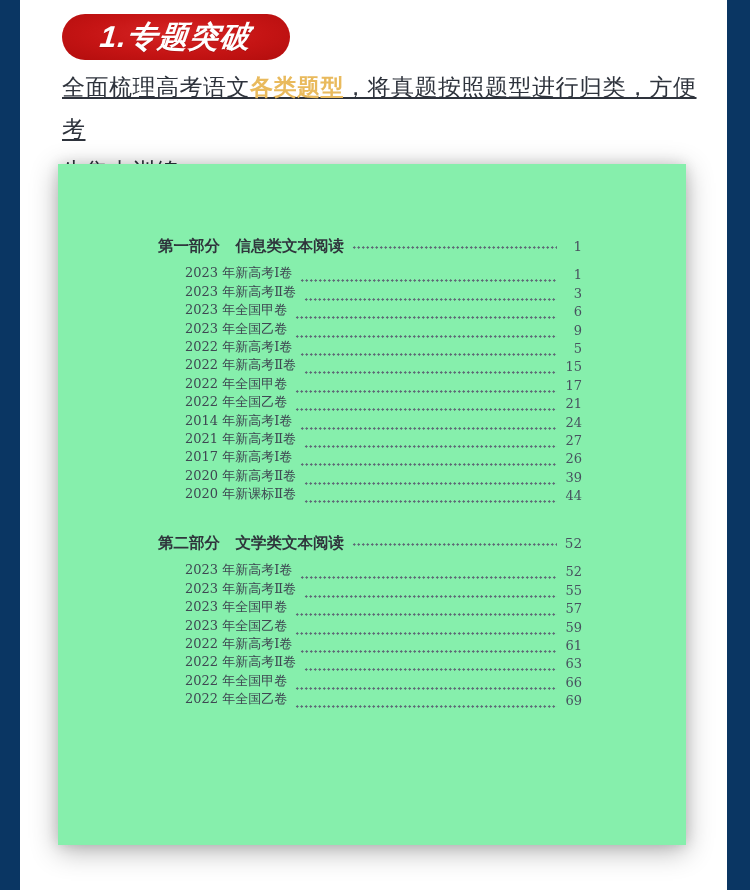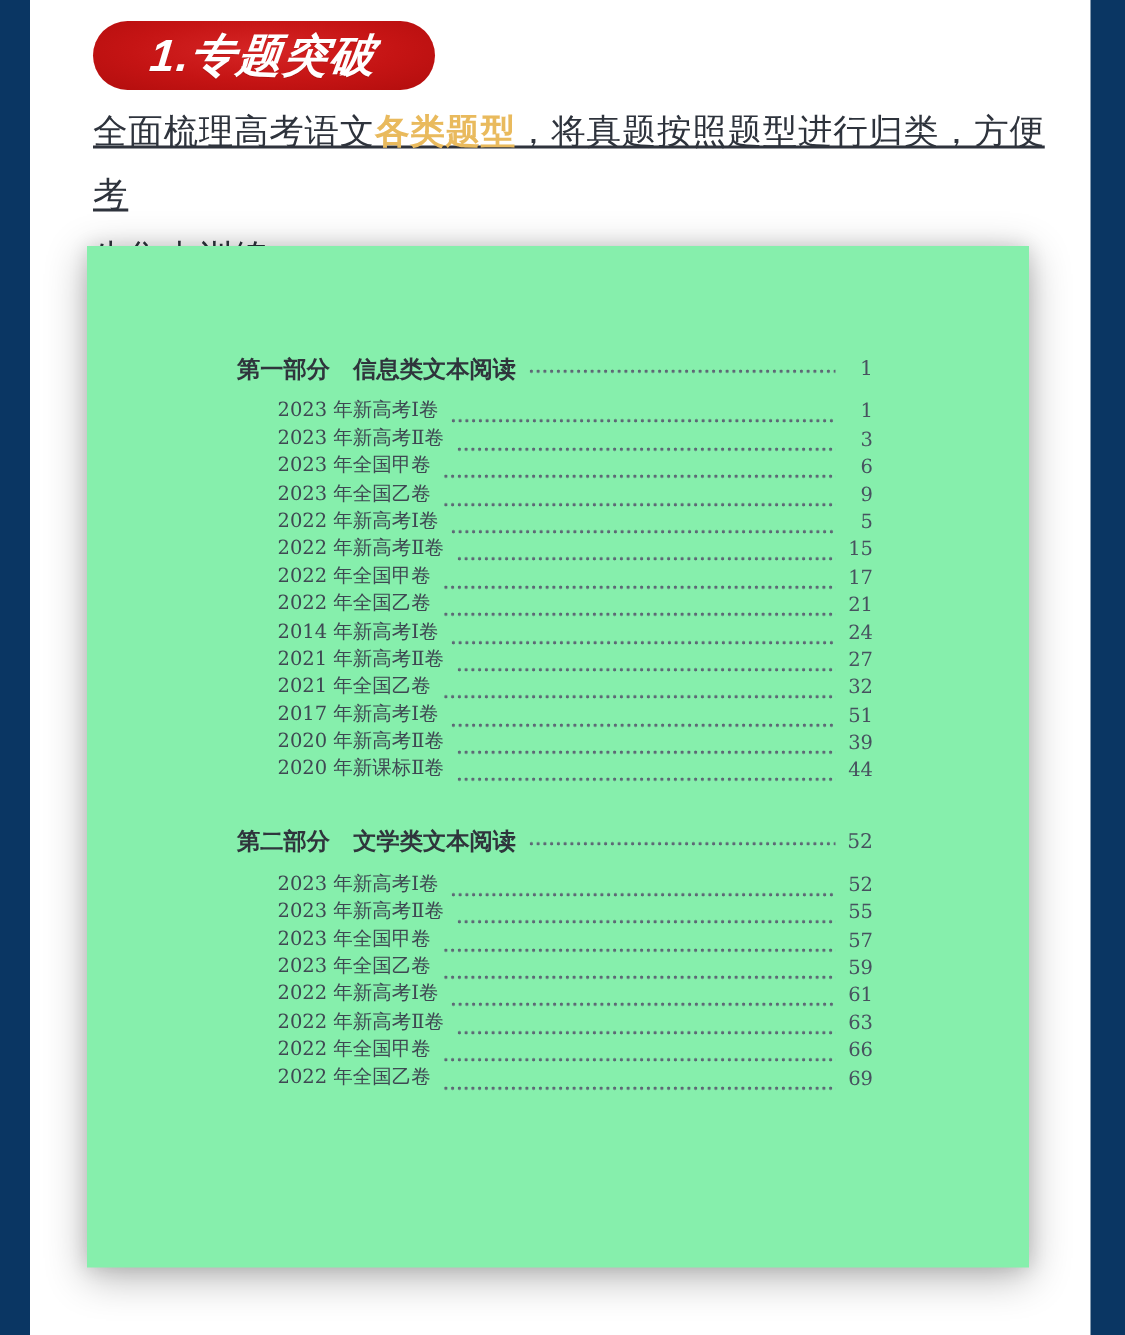--- a/index.html
+++ b/index.html
@@ -189,30 +189,25 @@
     <span class="pagenum">24</span>
   </div>
 
   <div class="toc-item">
     <span class="label">2021 年新高考Ⅱ卷</span>
     <span class="dots"></span>
     <span class="pagenum">27</span>
   </div>
 
 
-  <div class="toc-item">
-    <span class="label">2021 年全国乙卷</span>
-    <span class="dots"></span>
-    <span class="pagenum">32</span>
-  </div>
 
   <div class="toc-item">
     <span class="label">2017 年新高考Ⅰ卷</span>
     <span class="dots"></span>
-    <span class="pagenum">51</span>
+    <span class="pagenum">26</span>
   </div>
 
   <div class="toc-item">
     <span class="label">2020 年新高考Ⅱ卷</span>
     <span class="dots"></span>
     <span class="pagenum">39</span>
   </div>
 
 
   <div class="toc-item">

